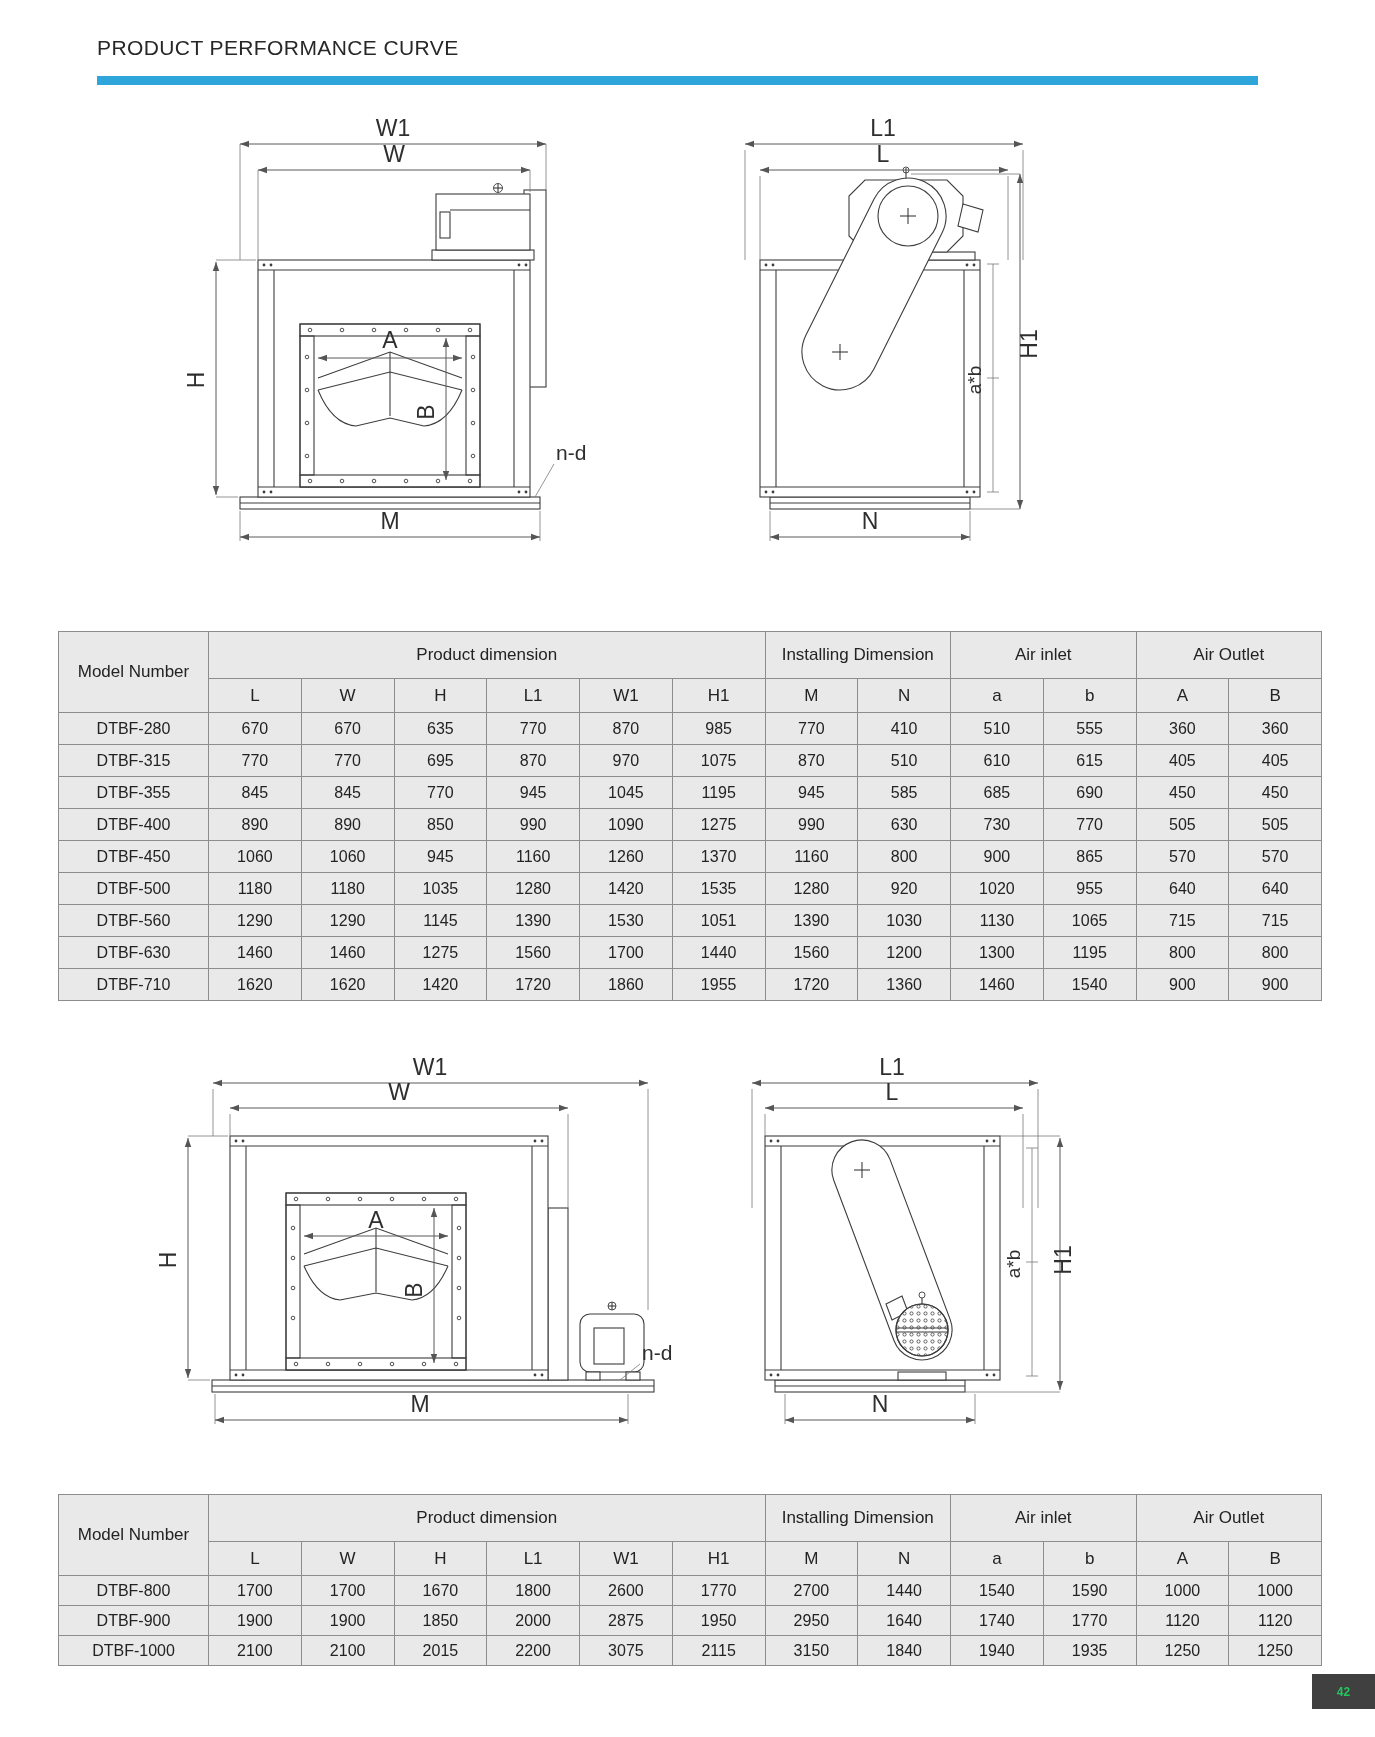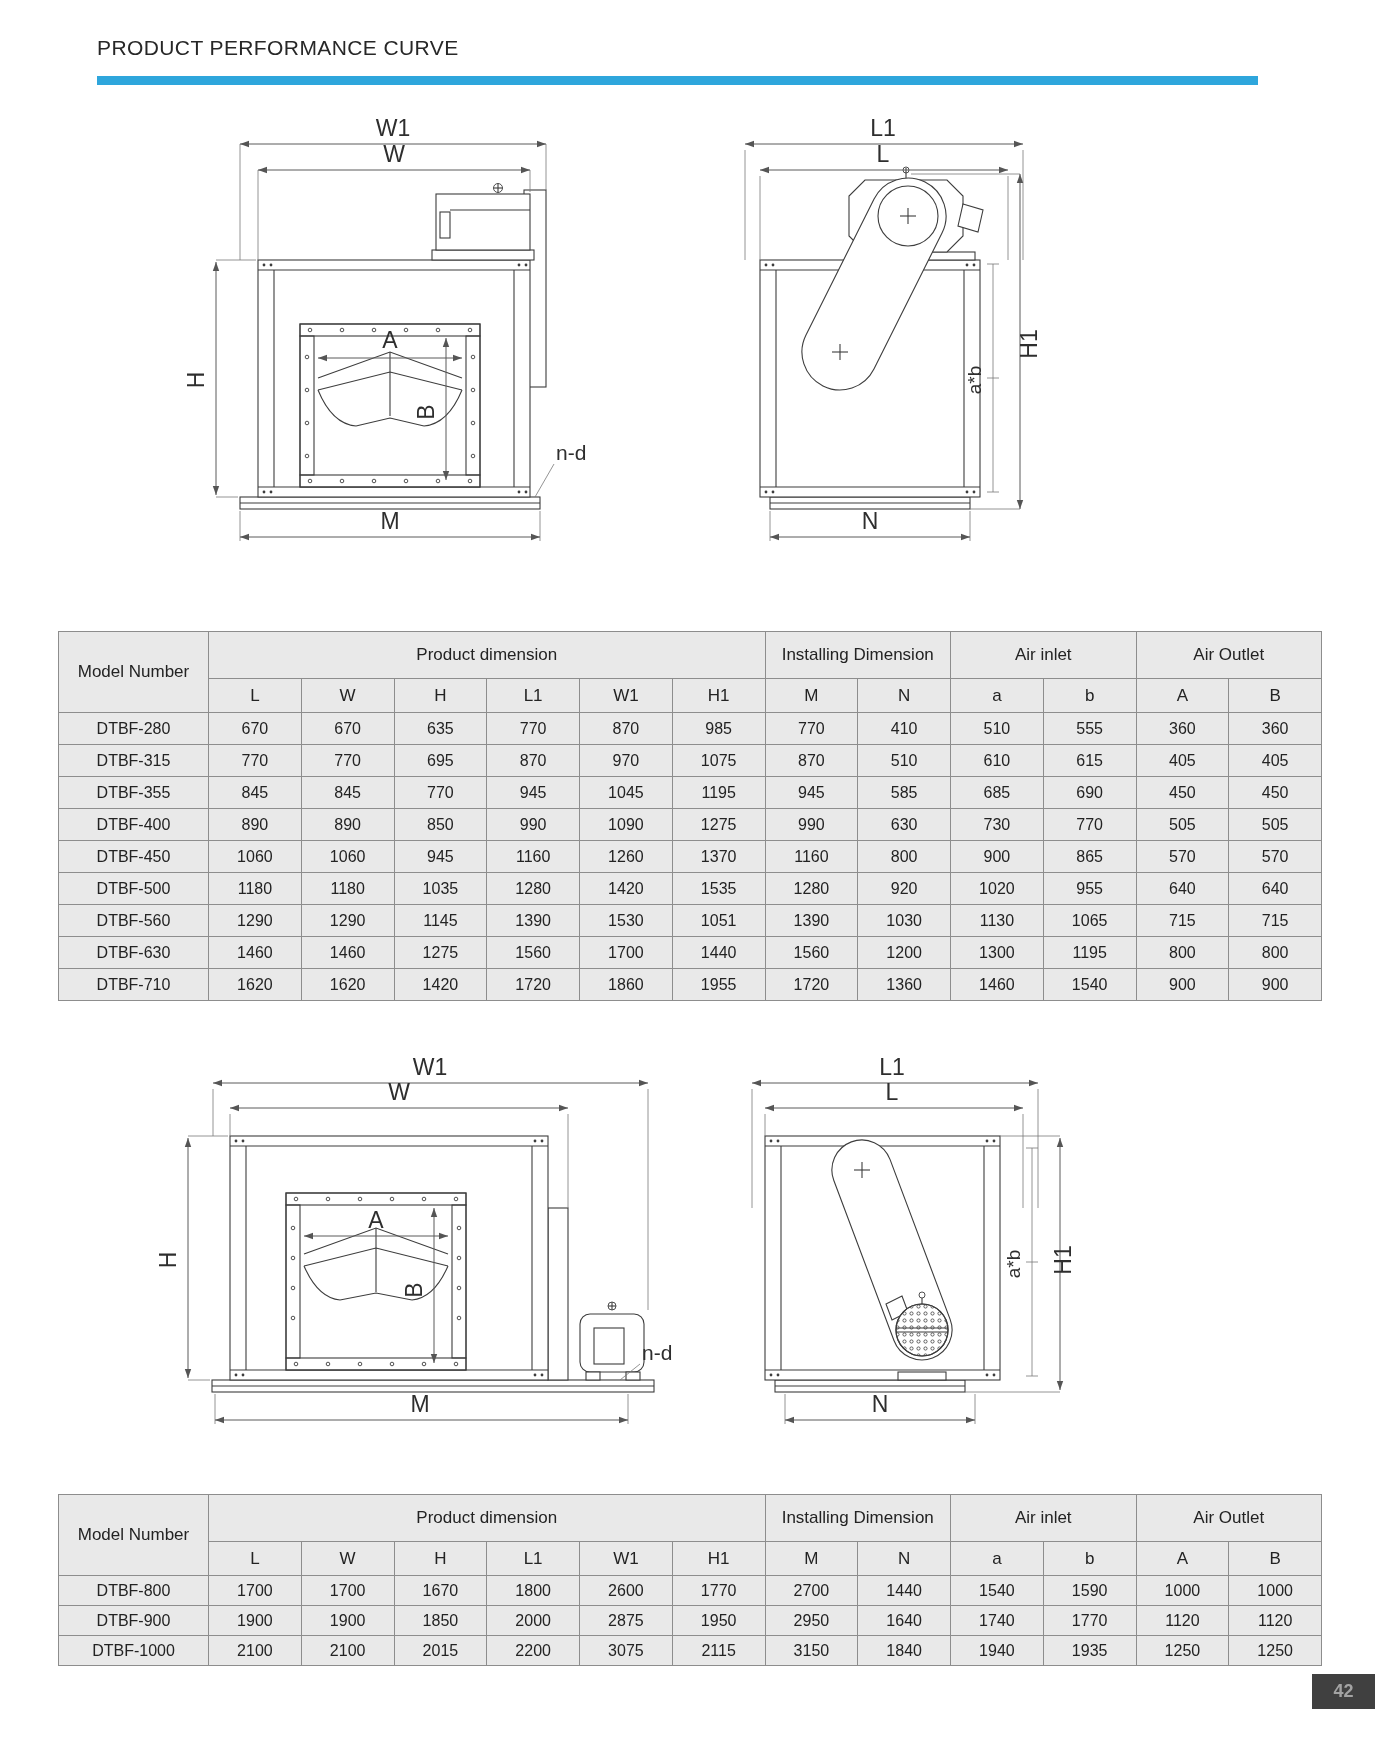--- a/index.html
+++ b/index.html
@@ -26,21 +26,21 @@
   .spec th,.spec td{border:1px solid #8d8d8d;text-align:center;vertical-align:middle;
                     color:#232323;font-weight:400;padding:0;}
   .spec thead th{font-size:17px;}
   .spec td{font-size:16px;}
   .col-model{width:150px;}
   .t1 .grp th{height:46px;}
   .t1 .sub th{height:33px;}
   .t2 .grp th{height:46px;}
   .t2 .sub th{height:33px;}
   .badge{position:absolute;left:1312px;top:1674px;width:63px;height:35px;background:#404040;
-         color:#a3a3a3;font-size:18px;font-weight:bold;display:flex;align-items:center;justify-content:center;}
+         color:#22c55e;font-size:12px;font-weight:bold;display:flex;align-items:center;justify-content:center;}
 </style>
 </head>
 <body>
 
 <svg width="0" height="0" style="position:absolute" aria-hidden="true">
   <defs>
     <marker id="dimarrow" markerWidth="10" markerHeight="8" refX="9" refY="4" orient="auto-start-reverse">
       <path d="M0,0.8 L9,4 L0,7.2 Z" fill="#555"></path>
     </marker>
     <pattern id="grilledots" width="7" height="7" patternUnits="userSpaceOnUse">

